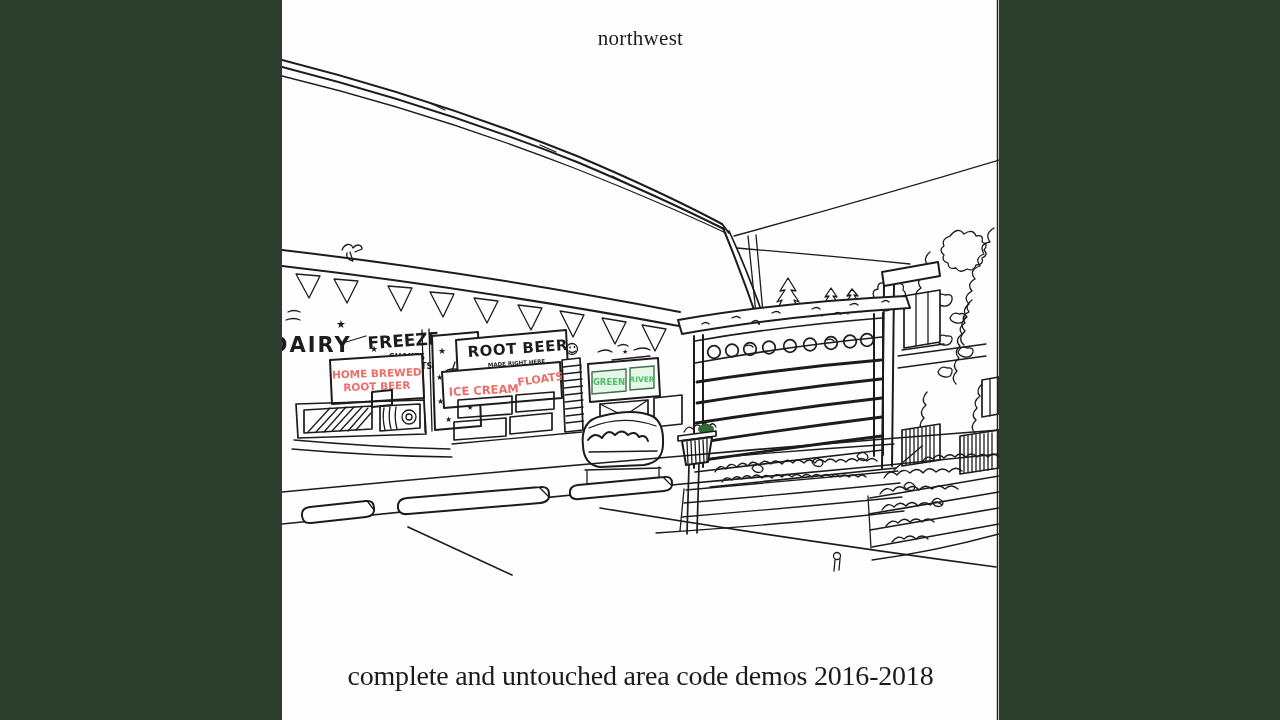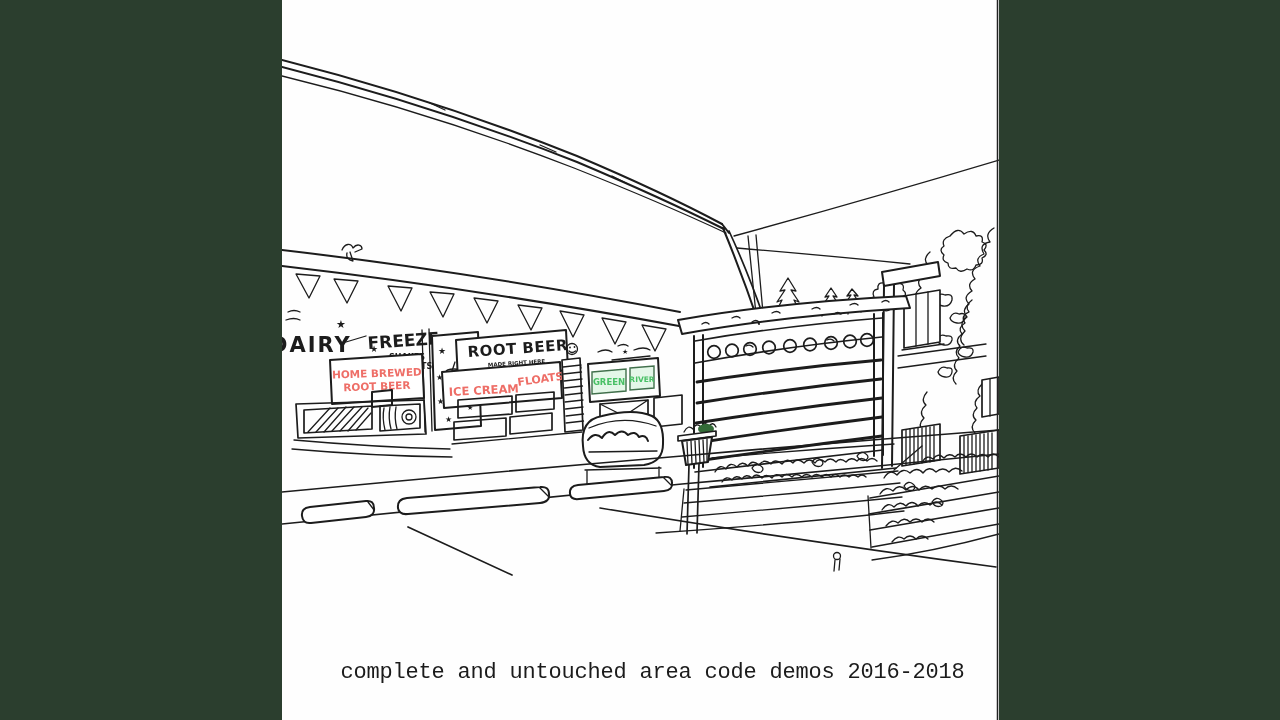--- a/index.html
+++ b/index.html
@@ -1,21 +1,21 @@
 <!DOCTYPE html>
 <html><head>
 <meta charset="utf-8">
 <style>
   html,body{margin:0;padding:0;background:#2b3e2e;width:1280px;height:720px;overflow:hidden;}
   .stage{position:relative;width:1280px;height:720px;background:#2b3e2e;}
   .canvas{position:absolute;left:282px;top:0;width:717px;height:720px;background:#fefefe;overflow:hidden;}
   .artist{position:absolute;top:26px;left:0;width:100%;text-align:center;
           font-family:"Liberation Serif","DejaVu Serif",serif;font-size:21px;color:#1b1b1b;letter-spacing:.3px;}
-  .caption{position:absolute;top:660px;left:12px;width:100%;text-align:center;
-          font-family:Liberation Mono, monospace;font-size:22px;color:#1b1b1b;letter-spacing:-.2px;}
+  .caption{position:absolute;top:660px;left:0;width:100%;text-align:center;
+          font-family:Liberation Serif, serif;font-size:28px;color:#1b1b1b;letter-spacing:-.2px;}
   svg.scene{position:absolute;left:0;top:0;}
   .ink{stroke:#1c1c1c;fill:none;stroke-width:2;stroke-linecap:round;stroke-linejoin:round;}
   .ink-thin{stroke-width:1.3;}
   .ink-med{stroke-width:1.7;}
   .ink-thick{stroke-width:2.8;}
   .wfill{fill:#ffffff;}
   .hand{font-family:"DejaVu Sans",sans-serif;font-weight:bold;fill:#1c1c1c;}
   .hand-red{font-family:"DejaVu Sans",sans-serif;font-weight:bold;fill:#ee6e67;}
   .hand-green{font-family:"DejaVu Sans",sans-serif;font-weight:bold;fill:#49c065;}
   .star{font-family:"DejaVu Sans",sans-serif;fill:#1c1c1c;}
@@ -279,15 +279,16 @@
       </g>
 
       <g>
         <circle class="ink ink-thin" cx="555" cy="556" r="3.5"></circle>
         <path class="ink ink-thin" d="M553,560 L552,571 M558,559 L557,570"></path>
       </g>
 
       <path d="M715.5,0 L715.5,720" stroke="#222222" stroke-width="1.5"></path>
     </svg>
 
+    <div class="artist">northwest</div>
     <div class="caption">complete and untouched area code demos 2016-2018</div>
   </div>
 </div>
 
 </body></html>

